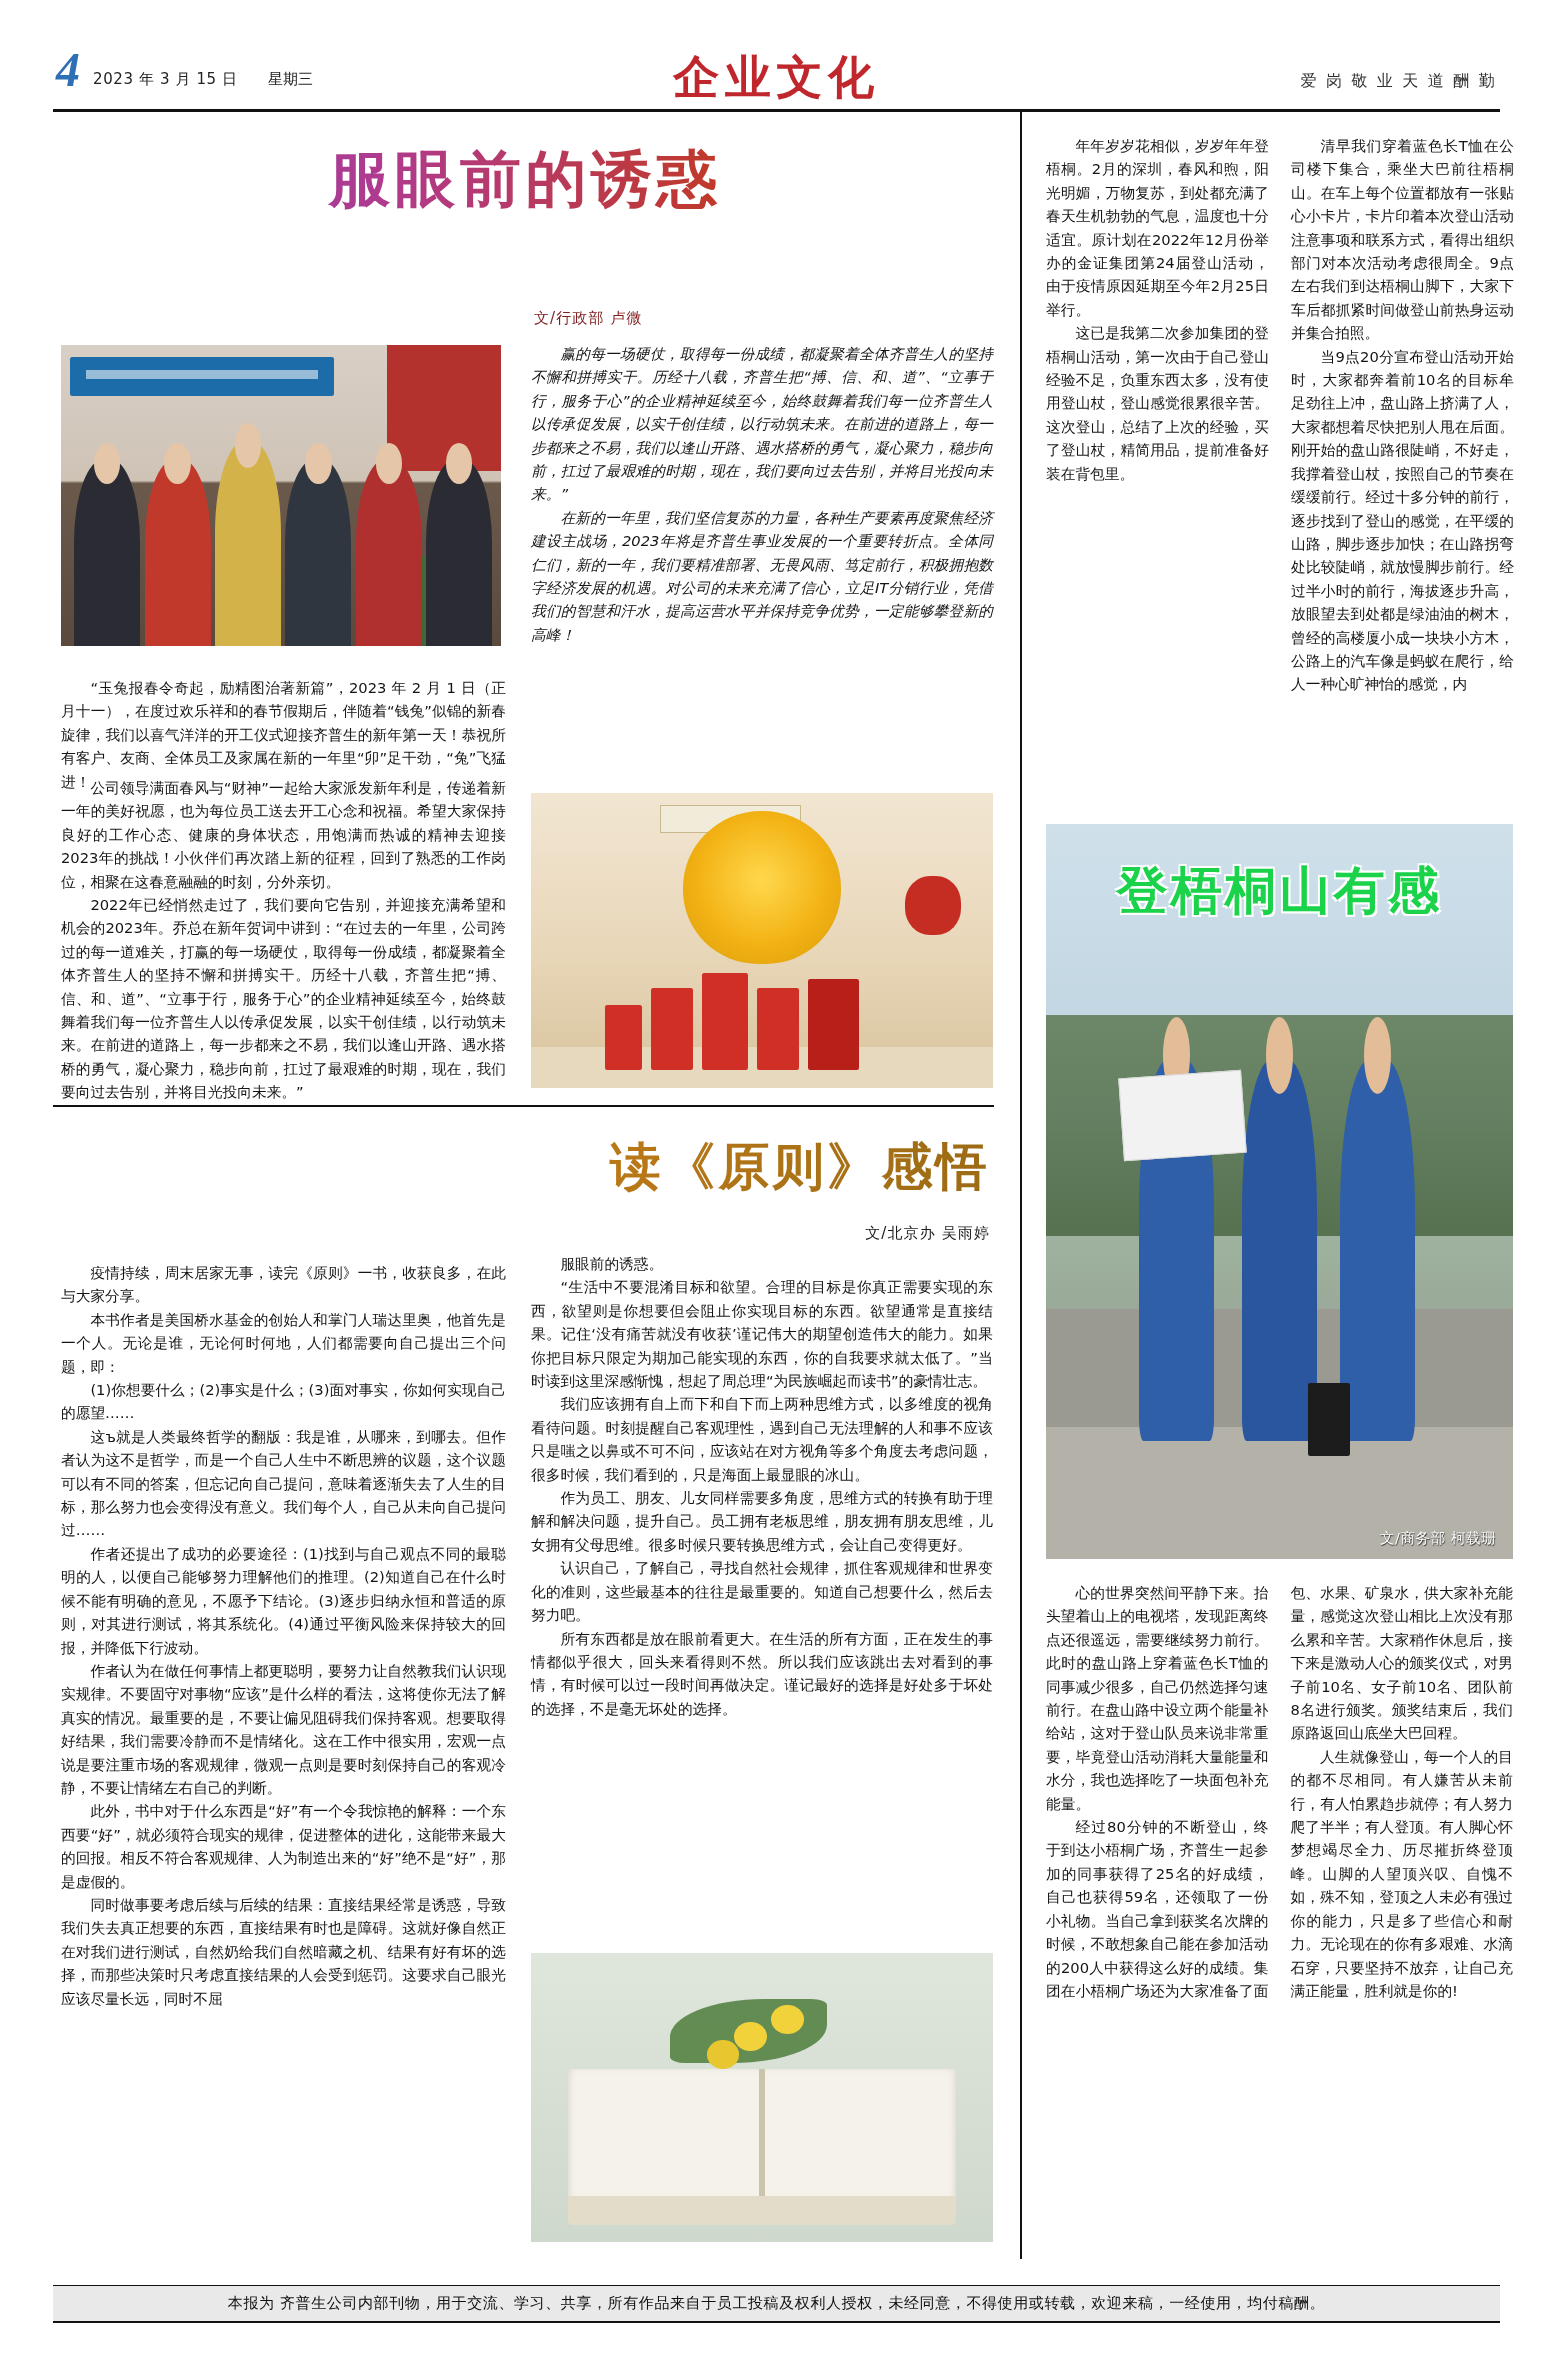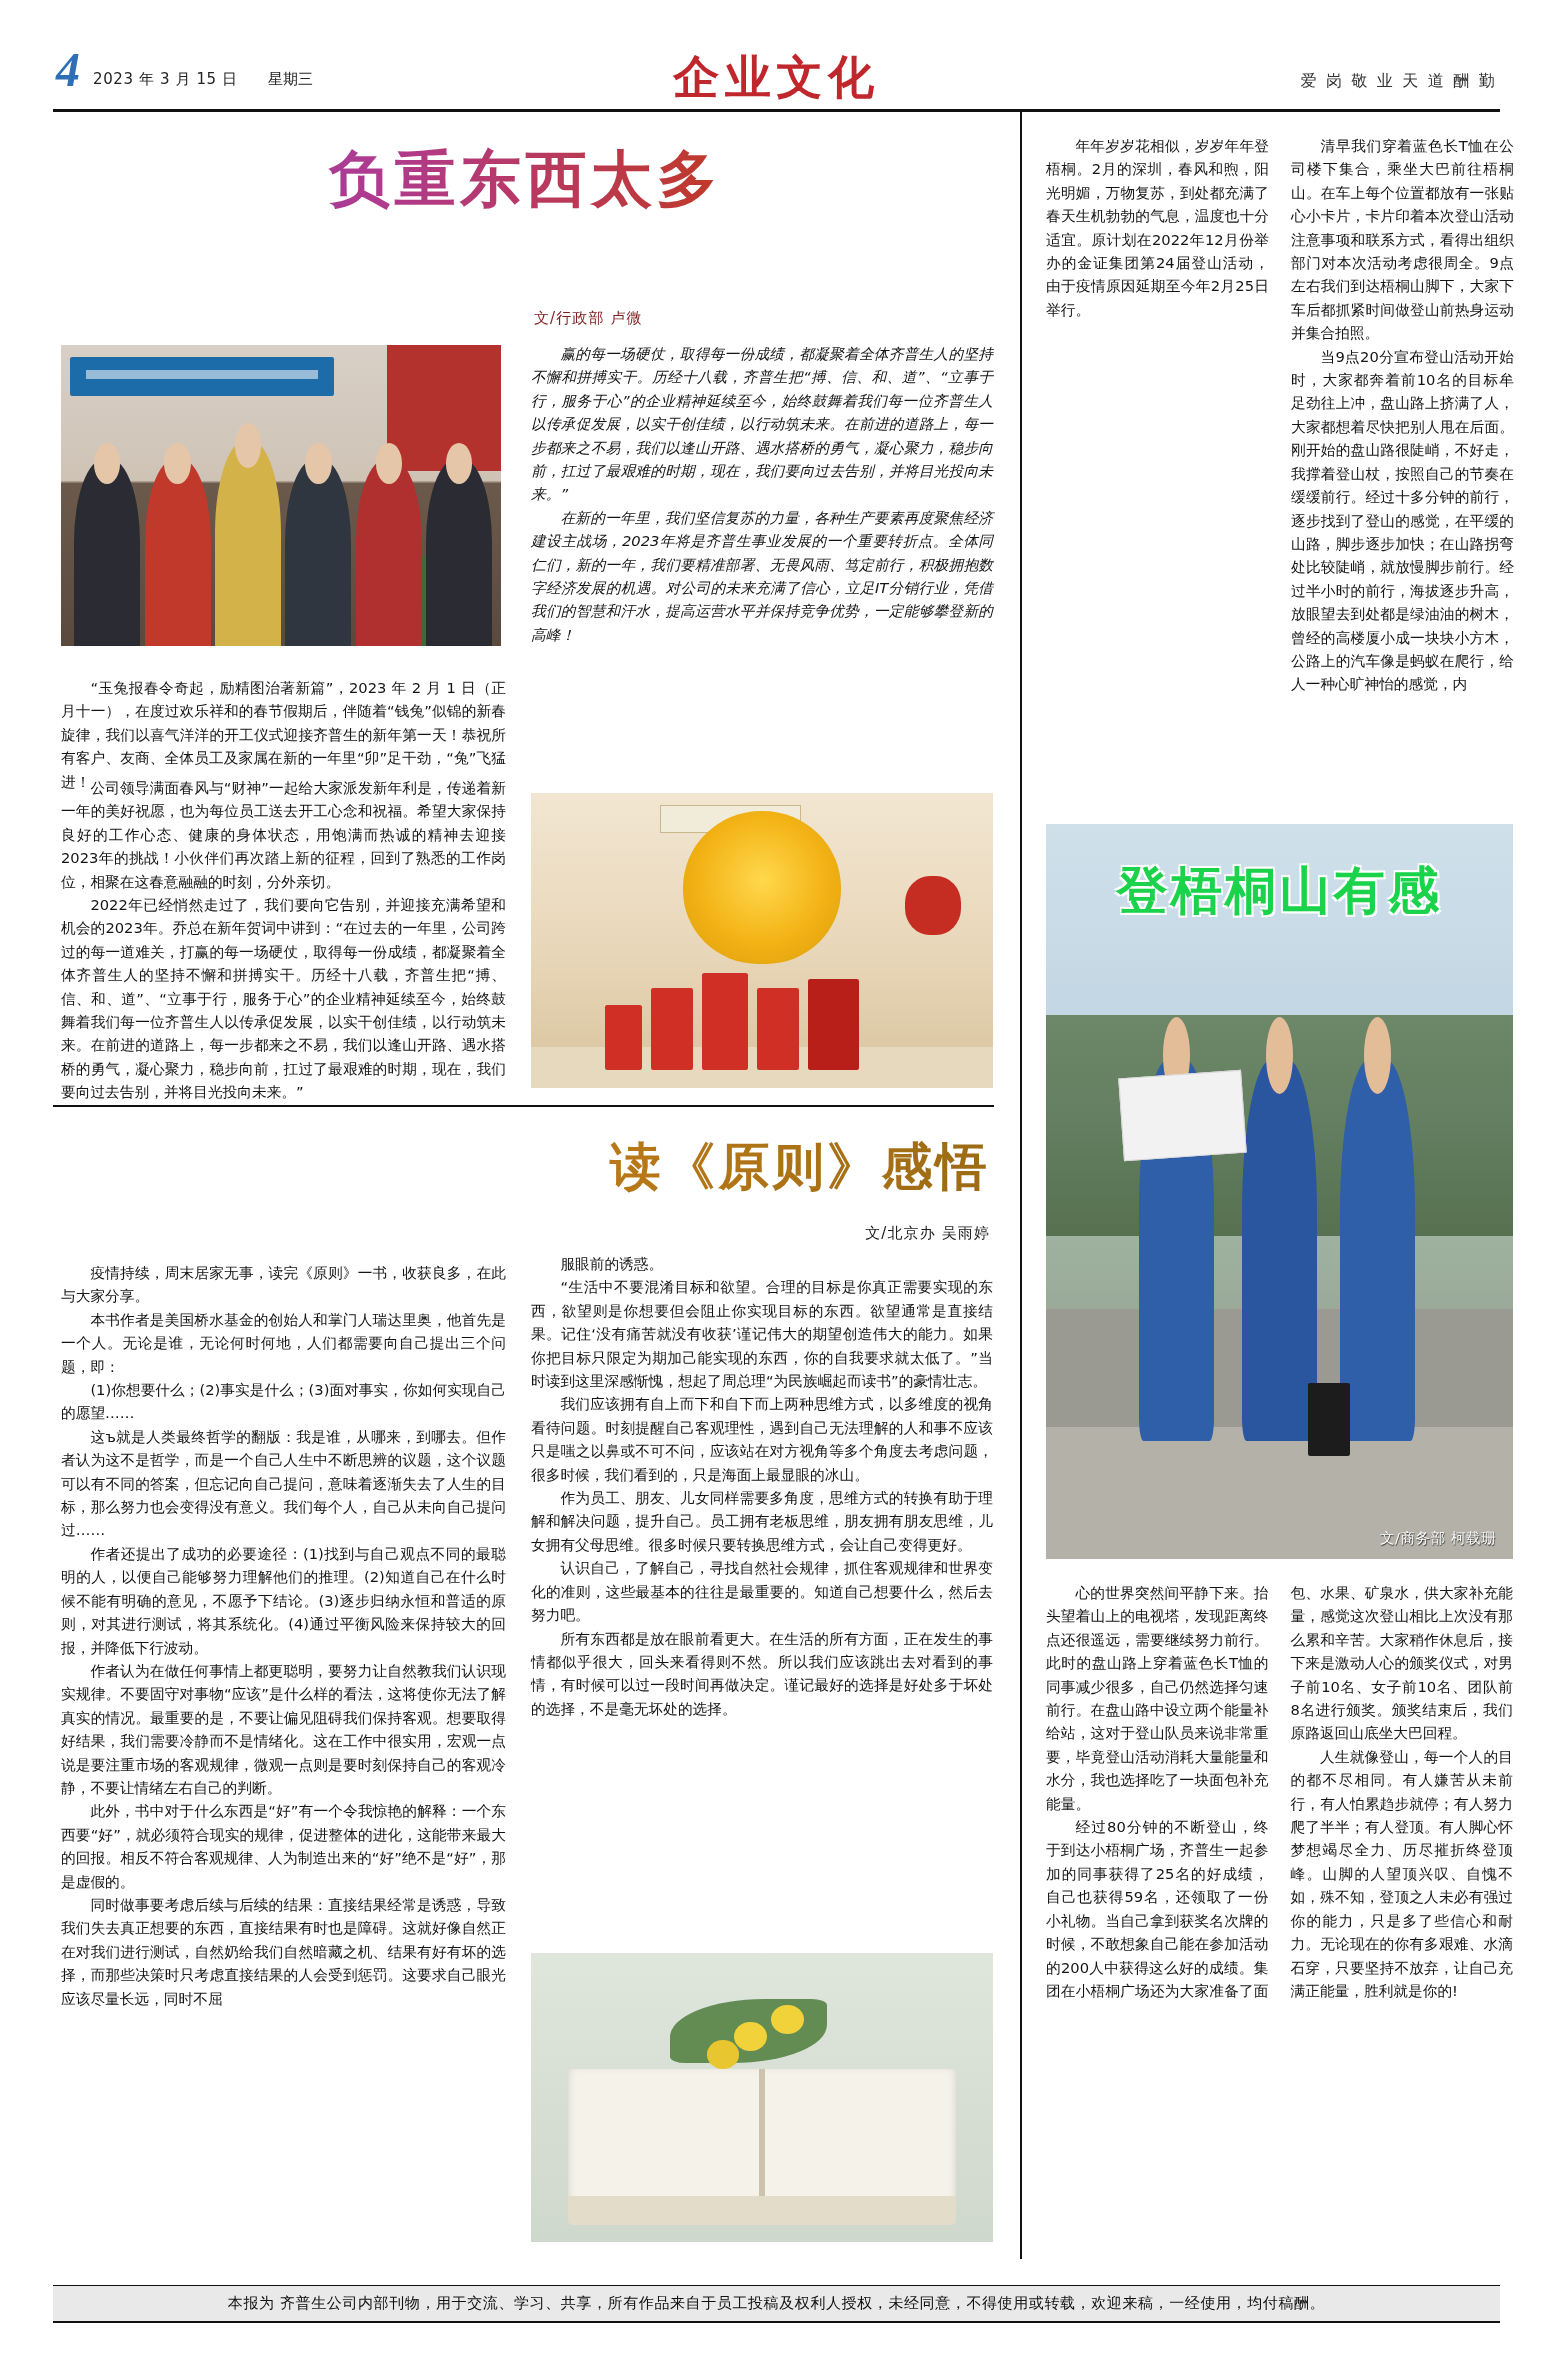--- a/index.html
+++ b/index.html
@@ -223,21 +223,21 @@
 
   <div class="masthead">
     <div class="page-num">4</div>
     <div class="masthead-date">2023 年 3 月 15 日</div>
     <div class="masthead-weekday">星期三</div>
     <div class="masthead-title">企业文化</div>
     <div class="masthead-slogan">爱 岗 敬 业    天 道 酬 勤</div>
     <div class="masthead-rule"></div>
   </div>
 
-  <div class="a1-title">负重东西太多</div>
+  <div class="a1-title">服眼前的诱惑</div>
   <div class="a1-byline">文/行政部   卢微</div>
 
   <div class="a1-photo">
     <div class="ph">
       <div class="gp-bg"></div>
       <div class="gp-redwall"></div>
       <div class="gp-banner"></div>
       <div class="gp-plants"></div>
       <div class="gp-person gp-p1">
           <div class="gp-head"></div>
@@ -324,20 +324,21 @@
       <div class="bk-book"></div>
       <div class="bk-spine"></div>
       <div class="bk-pages"></div>
     </div>
   </div>
 
   <div class="v-rule"></div>
 
   <div class="r-c1 col-text">
     <p>年年岁岁花相似，岁岁年年登梧桐。2月的深圳，春风和煦，阳光明媚，万物复苏，到处都充满了春天生机勃勃的气息，温度也十分适宜。原计划在2022年12月份举办的金证集团第24届登山活动，由于疫情原因延期至今年2月25日举行。</p>
+    <p>这已是我第二次参加集团的登梧桐山活动，第一次由于自己登山经验不足，负重东西太多，没有使用登山杖，登山感觉很累很辛苦。这次登山，总结了上次的经验，买了登山杖，精简用品，提前准备好装在背包里。</p>
   </div>
   <div class="r-c2 col-text">
     <p>清早我们穿着蓝色长T恤在公司楼下集合，乘坐大巴前往梧桐山。在车上每个位置都放有一张贴心小卡片，卡片印着本次登山活动注意事项和联系方式，看得出组织部门对本次活动考虑很周全。9点左右我们到达梧桐山脚下，大家下车后都抓紧时间做登山前热身运动并集合拍照。</p>
     <p>当9点20分宣布登山活动开始时，大家都奔着前10名的目标牟足劲往上冲，盘山路上挤满了人，大家都想着尽快把别人甩在后面。刚开始的盘山路很陡峭，不好走，我撑着登山杖，按照自己的节奏在缓缓前行。经过十多分钟的前行，逐步找到了登山的感觉，在平缓的山路，脚步逐步加快；在山路拐弯处比较陡峭，就放慢脚步前行。经过半小时的前行，海拔逐步升高，放眼望去到处都是绿油油的树木，曾经的高楼厦小成一块块小方木，公路上的汽车像是蚂蚁在爬行，给人一种心旷神怡的感觉，内</p>
   </div>
 
   <div class="r-title-img">
     <div class="ph">
       <div class="mt-bg"></div>
       <div class="mt-trees"></div>

